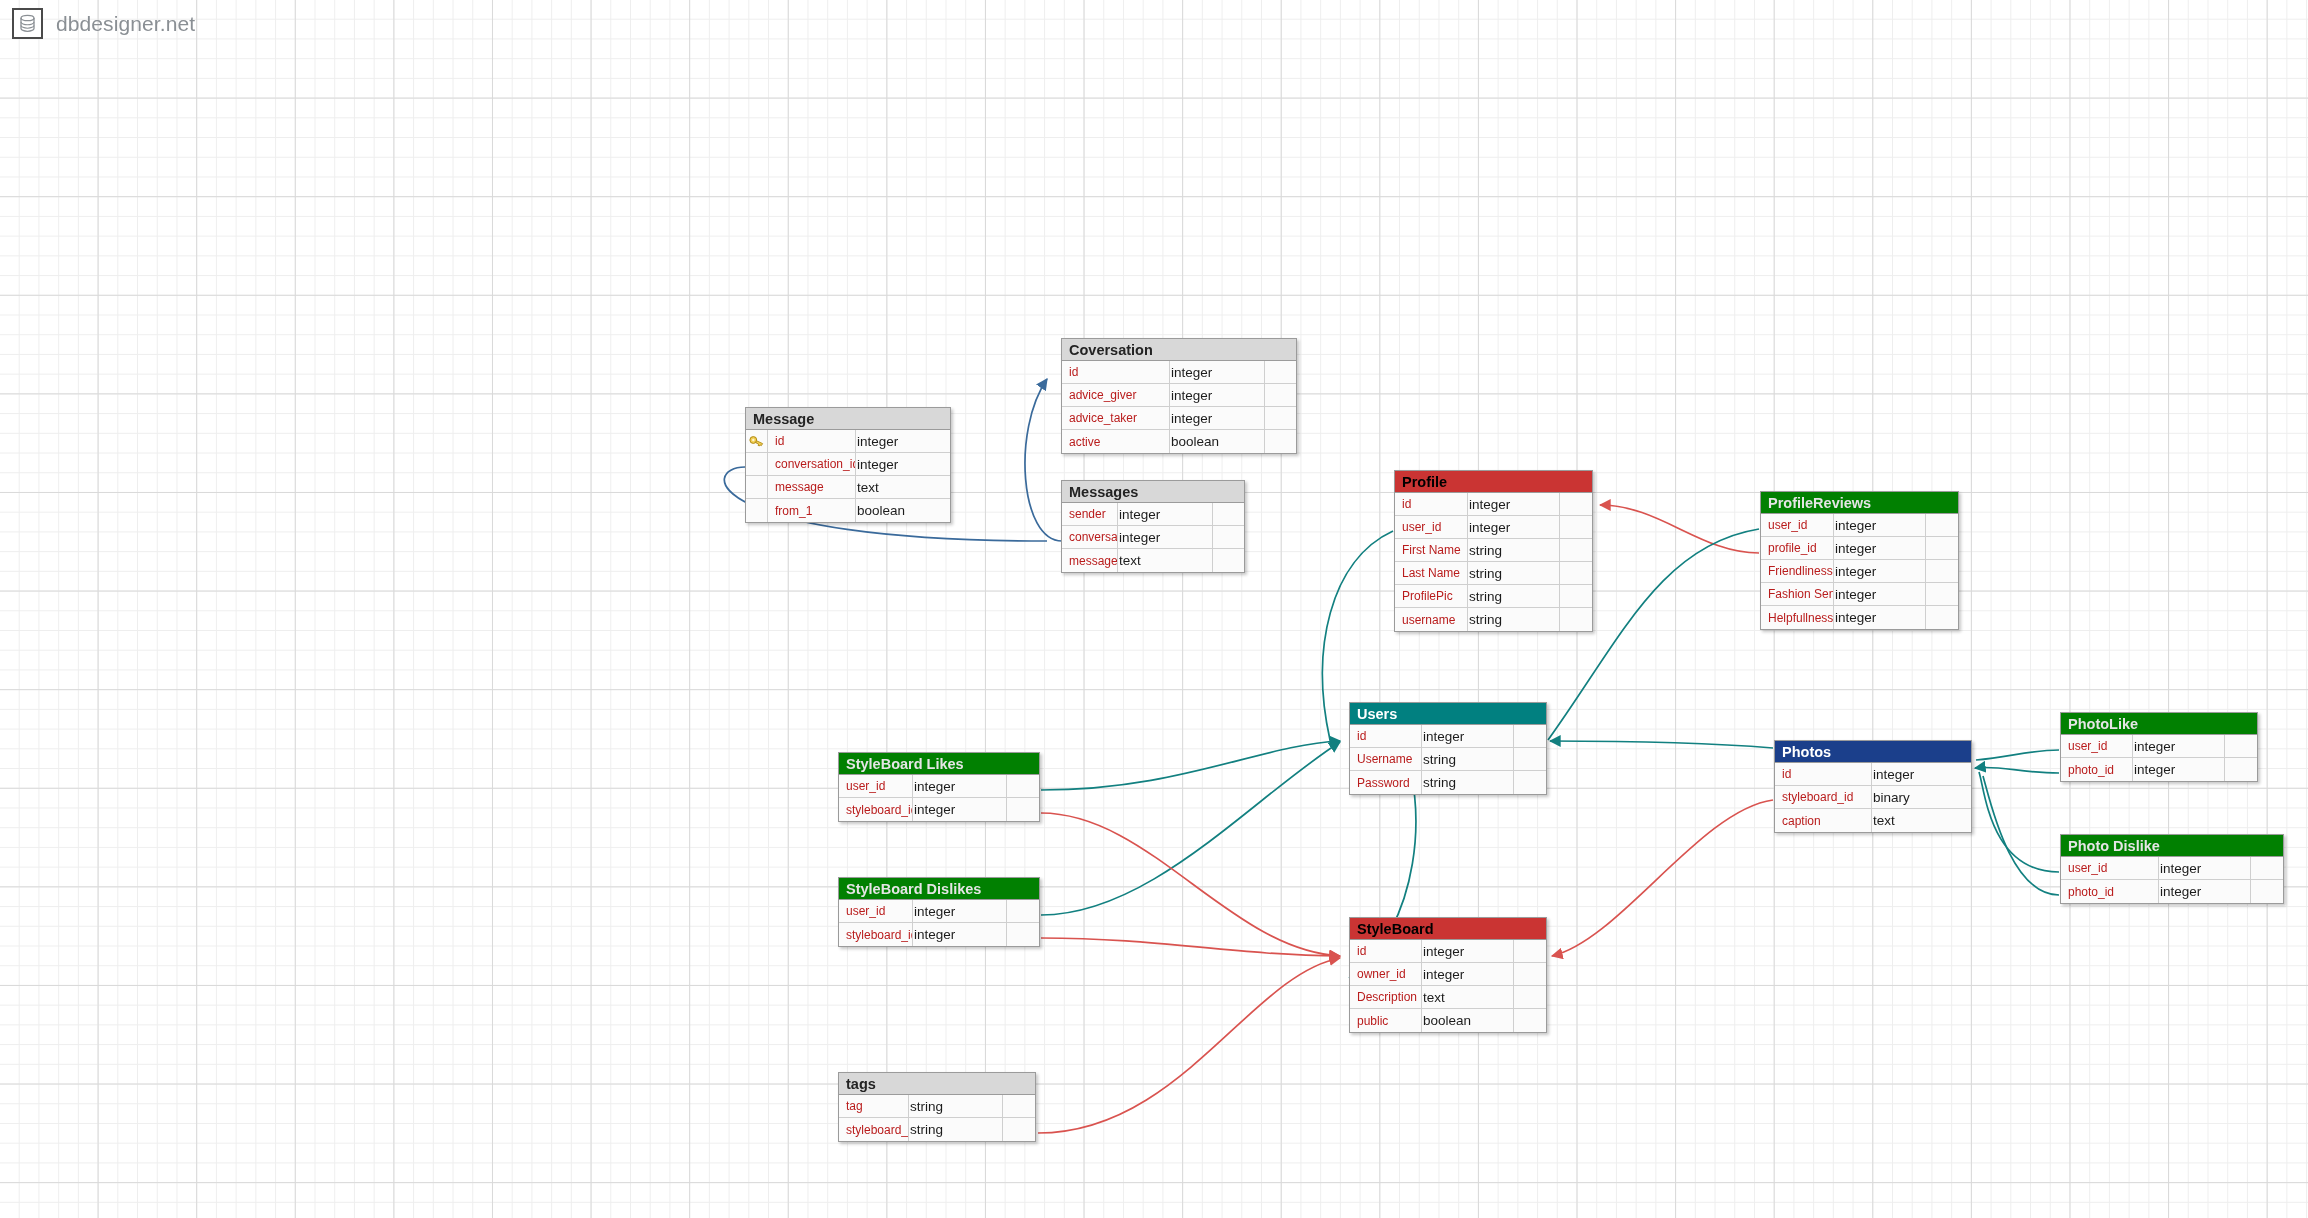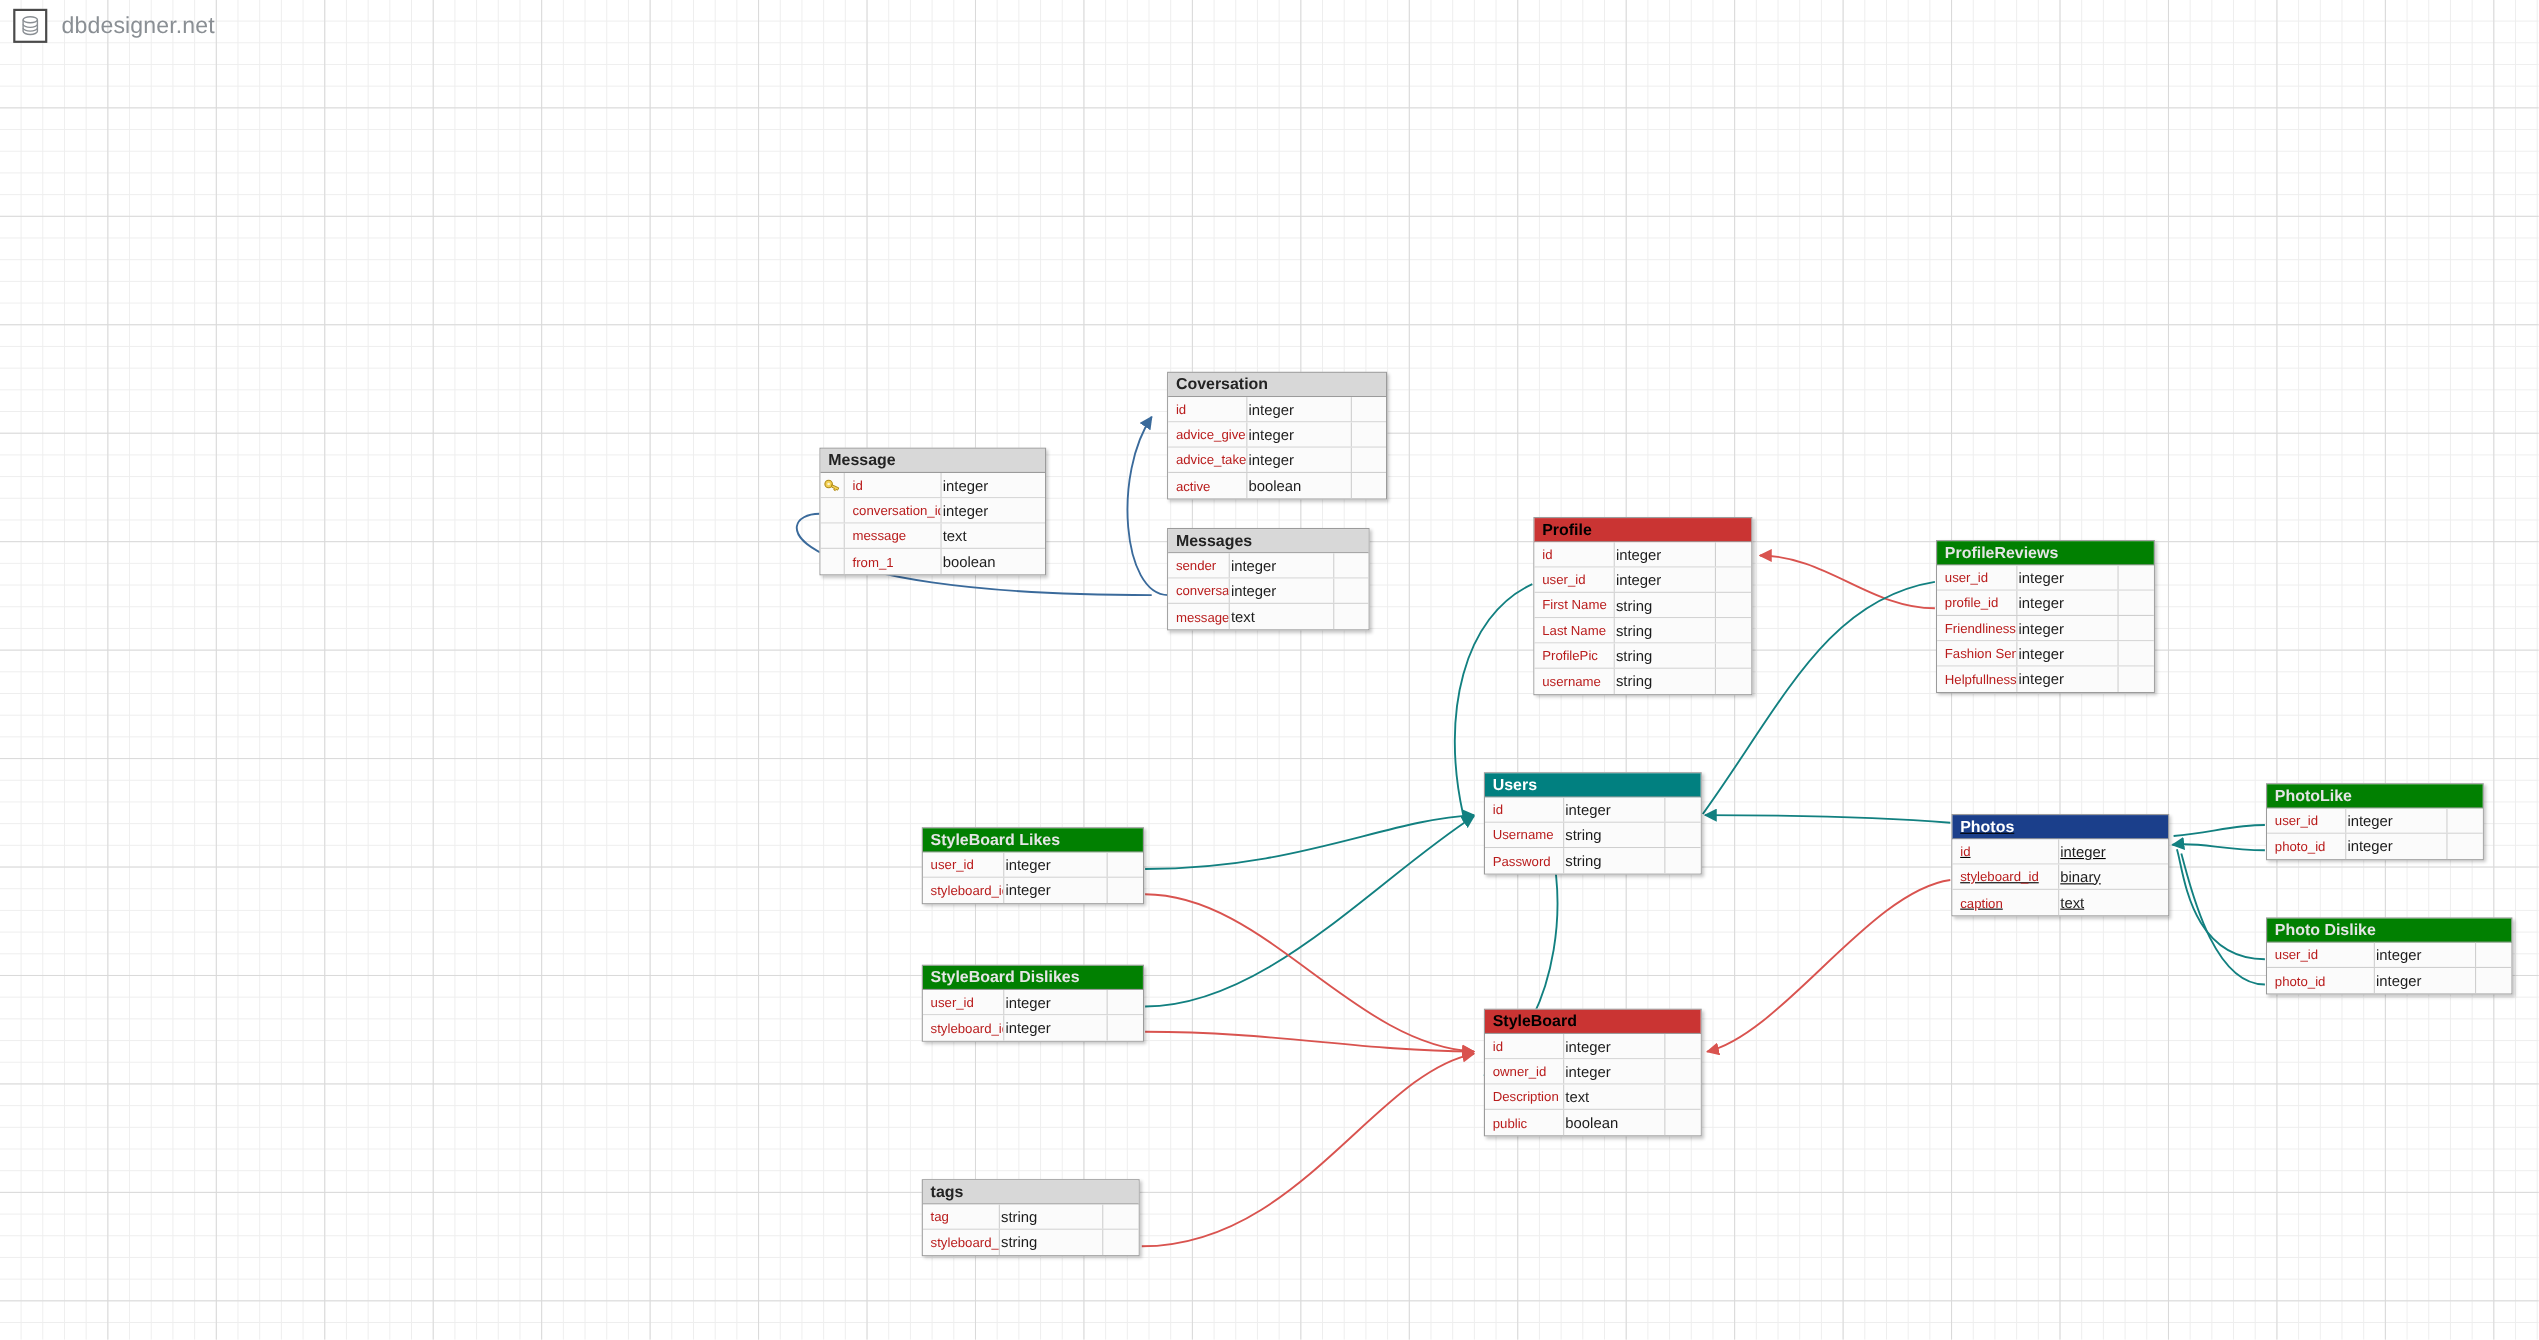--- a/index.html
+++ b/index.html
@@ -201,21 +201,21 @@
       <path d="M 1349,978 C 1420,930 1430,800 1400,742" fill="none" stroke="#128080" stroke-width="1.7"></path>
       <path d="M 1773,748 C 1700,742 1620,741 1550,741" fill="none" stroke="#128080" stroke-width="1.7" marker-end="url(#arw-2-left)"></path>
       <path d="M 1773,800 C 1700,810 1620,940 1552,956" fill="none" stroke="#d9534f" stroke-width="1.7" marker-end="url(#arw-1-left)"></path>
       <path d="M 2059,773 C 2020,773 2000,765 1975,768" fill="none" stroke="#128080" stroke-width="1.7" marker-end="url(#arw-2-left)"></path>
       <path d="M 2059,750 C 2030,750 2010,757 1976,760" fill="none" stroke="#128080" stroke-width="1.7"></path>
       <path d="M 2059,895 C 2010,895 1990,800 1983,776" fill="none" stroke="#128080" stroke-width="1.7"></path>
       <path d="M 2059,872 C 1990,872 1985,790 1979,772" fill="none" stroke="#128080" stroke-width="1.7"></path>
     </svg>
 
   <div id="tables-root">
-      <div class="table" style="left: 1061px; top: 338px; width: 200px;">
+      <div class="table" style="left: 1061px; top: 338px; width: 236px;">
         <div class="thead hd-grey">Coversation</div>
         <div class="rows">
           <div class="row">
             <div class="cell-name">id</div>
             <div class="cell-type" style="flex-basis: 95px; width: 95px;">integer</div>
             <div class="cell-tail" style="flex-basis: 32px; width: 32px;"></div>
           </div>
           <div class="row">
             <div class="cell-name">advice_giver</div>
             <div class="cell-type" style="flex-basis: 95px; width: 95px;">integer</div>
@@ -432,21 +432,21 @@
             <div class="cell-type" style="flex-basis: 94px; width: 94px;">string</div>
             <div class="cell-tail" style="flex-basis: 33px; width: 33px;"></div>
           </div>
           <div class="row">
             <div class="cell-name">styleboard_id</div>
             <div class="cell-type" style="flex-basis: 94px; width: 94px;">string</div>
             <div class="cell-tail" style="flex-basis: 33px; width: 33px;"></div>
           </div>
         </div>
       </div>
-      <div class="table" style="left: 1774px; top: 740px; width: 198px; text-decoration: underline;">
+      <div class="table" style="left: 1774px; top: 740px; width: 198px;">
         <div class="thead hd-navy">Photos</div>
         <div class="rows">
           <div class="row">
             <div class="cell-name">id</div>
             <div class="cell-type" style="flex-basis: 100px; width: 100px;">integer</div>
           </div>
           <div class="row">
             <div class="cell-name">styleboard_id</div>
             <div class="cell-type" style="flex-basis: 100px; width: 100px;">binary</div>
           </div>

